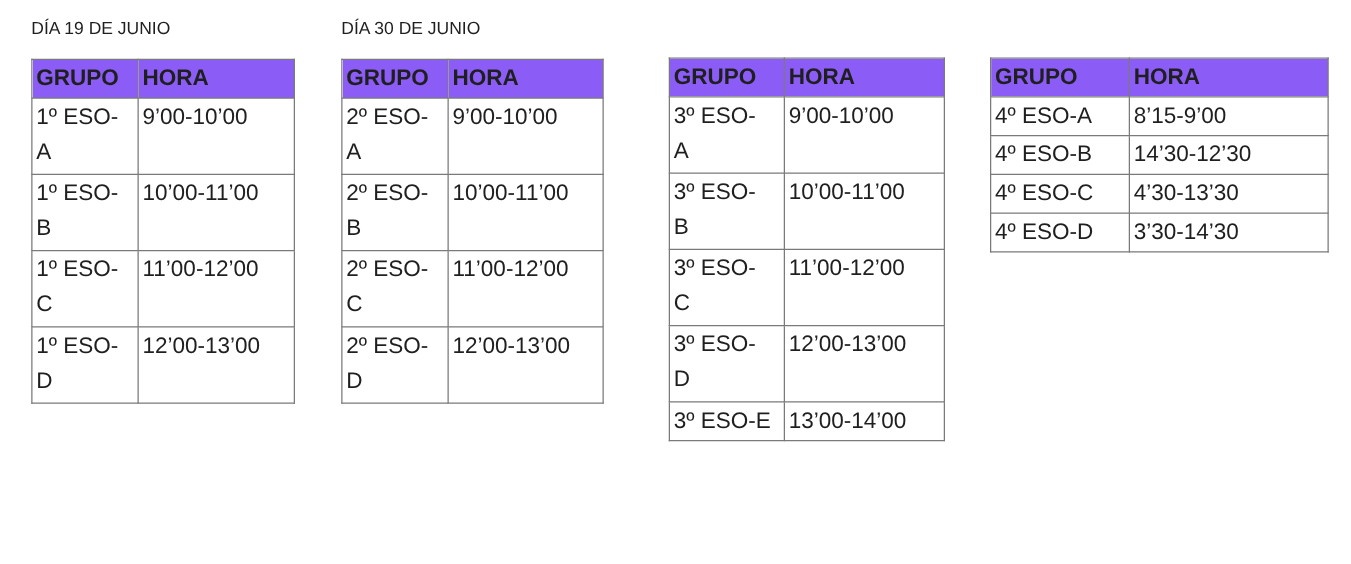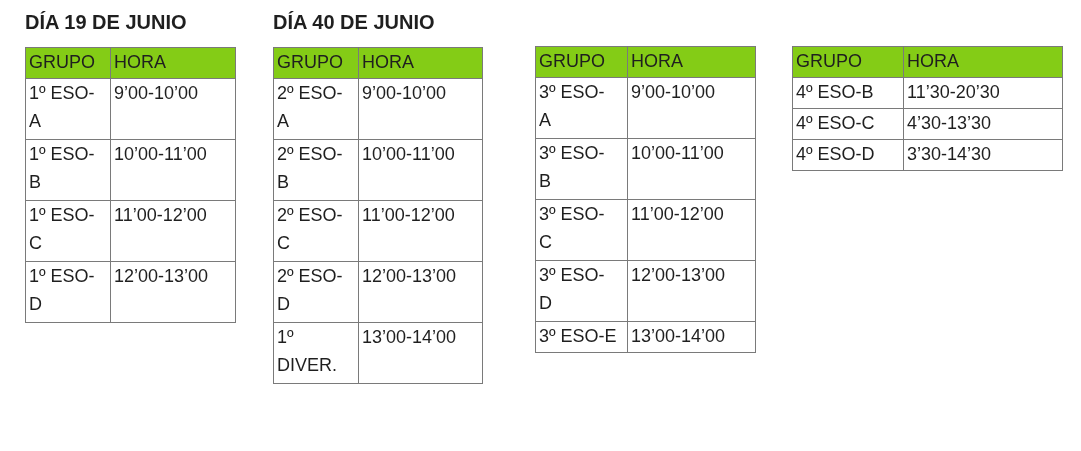--- a/index.html
+++ b/index.html
@@ -6,22 +6,22 @@
   html, body {
     margin: 0; padding: 0;
     width: 1081px; height: 451px;
     background: #ffffff;
     font-family: "Liberation Sans", sans-serif;
     color: #1f1f1f;
   }
   .canvas { position: relative; width: 1081px; height: 451px; background:#ffffff; overflow: hidden; }
   .tbl-block { position: absolute; }
   .tbl-title {
-    font-size: 20px;
-    font-weight: bold;
+    font-size: 14px;
+    font-weight: normal;
     line-height: 22px;
     margin: 0 0 14px 0;
     white-space: nowrap;
   }
   table.sched {
     border-collapse: collapse;
     table-layout: fixed;
     background: #ffffff;
   }
   table.sched th, table.sched td {
@@ -29,23 +29,24 @@
     font-size: 18px;
     font-weight: normal;
     text-align: left;
     vertical-align: top;
     line-height: 28px;
     padding: 0 2px 2px 3px;
     white-space: pre-line;
     overflow: hidden;
   }
   table.sched th {
-    background: #84cc16;
+    background: #8b5cf6;
     height: 27px;
     line-height: 28px;
+    font-weight: bold;
   }
   tr.dbl { height: 61px; }
   tr.sgl { height: 31px; }
   #b1 { left: 25px;  top: 11px; }
   #b2 { left: 273px; top: 11px; }
   #b3 { left: 535px; top: 46px; }
   #b4 { left: 792px; top: 46px; }
 </style>
 </head>
 <body>
@@ -82,21 +83,21 @@
       <tr class="dbl">
         <td>1º ESO-
 D</td>
         <td>12’00-13’00</td>
       </tr>
     </tbody>
       </table>
   </div>
 
   <div class="tbl-block" id="b2">
-    <div class="tbl-title">DÍA 40 DE JUNIO</div>
+    <div class="tbl-title">DÍA 30 DE JUNIO</div>
     <table class="sched">
       <colgroup>
           <col style="width:85px">
           <col style="width:124px">
         </colgroup>
       <tbody>
           <tr>
         <th>GRUPO</th>
         <th>HORA</th>
       </tr>
@@ -113,25 +114,20 @@
       <tr class="dbl">
         <td>2º ESO-
 C</td>
         <td>11’00-12’00</td>
       </tr>
       <tr class="dbl">
         <td>2º ESO-
 D</td>
         <td>12’00-13’00</td>
       </tr>
-      <tr class="dbl">
-        <td>1º
-DIVER.</td>
-        <td>13’00-14’00</td>
-      </tr>
     </tbody>
       </table>
   </div>
 
   <div class="tbl-block" id="b3">
     <table class="sched">
       <colgroup>
           <col style="width:92px">
           <col style="width:128px">
         </colgroup>
@@ -173,22 +169,26 @@
       <colgroup>
           <col style="width:111px">
           <col style="width:159px">
         </colgroup>
       <tbody>
           <tr>
         <th>GRUPO</th>
         <th>HORA</th>
       </tr>
       <tr class="sgl">
+        <td>4º ESO-A</td>
+        <td>8’15-9’00</td>
+      </tr>
+      <tr class="sgl">
         <td>4º ESO-B</td>
-        <td>11’30-20’30</td>
+        <td>14’30-12’30</td>
       </tr>
       <tr class="sgl">
         <td>4º ESO-C</td>
         <td>4’30-13’30</td>
       </tr>
       <tr class="sgl">
         <td>4º ESO-D</td>
         <td>3’30-14’30</td>
       </tr>
     </tbody>

